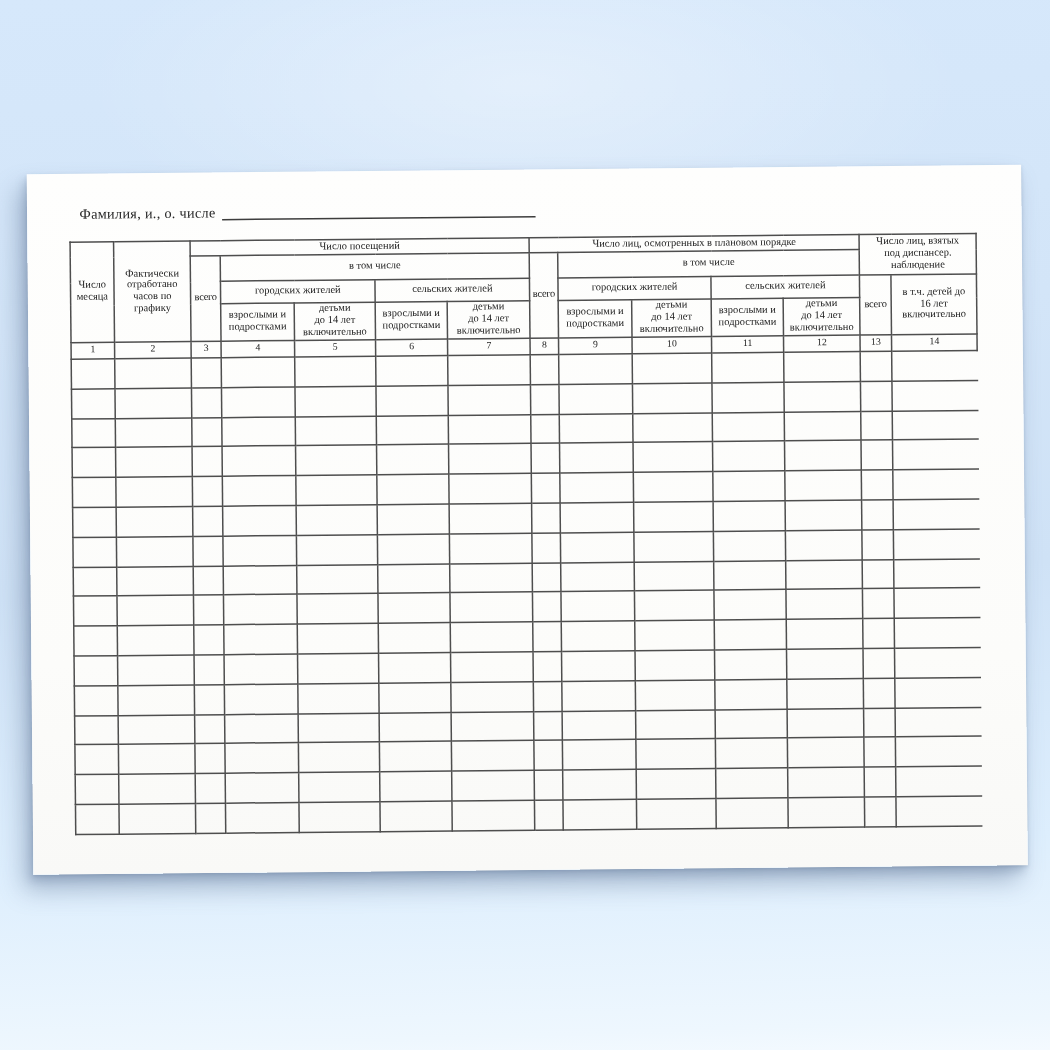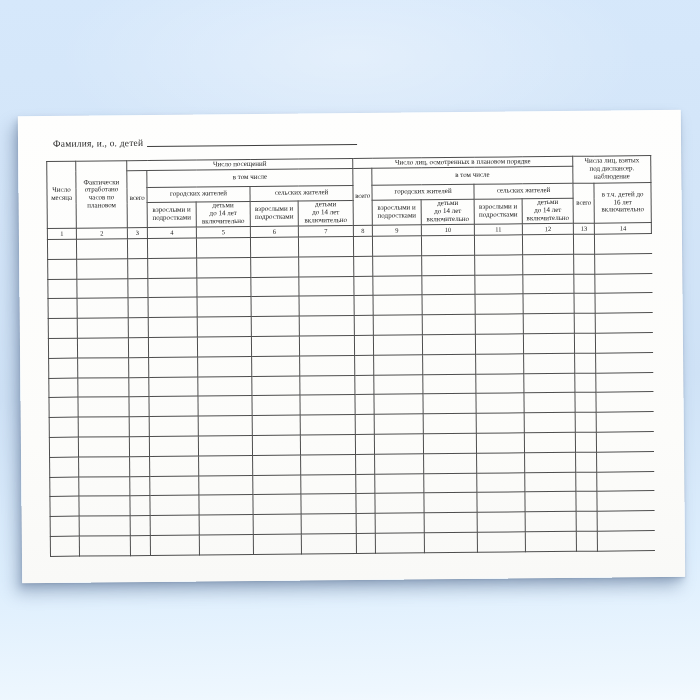--- a/index.html
+++ b/index.html
@@ -69,21 +69,21 @@
   tbody td { height: 19.8px; }
   tbody td:last-child { border-right: none; }
   td.tight { letter-spacing: -0.2px; }
 </style>
 </head>
 <body>
 
 <div class="paper">
 
   <div class="doctor-line">
-    <span class="label">Фамилия, и., о. детей</span>
+    <span class="label">Фамилия, и., о. числе</span>
     <span class="blank"></span>
   </div>
 
   <table class="register">
     <colgroup>
       <col style="width:29px">
         <col style="width:51px">
         <col style="width:20px">
       <col style="width:49px">
         <col style="width:54px">
@@ -97,24 +97,24 @@
       <col style="width:21px">
         <col style="width:57px">
     </colgroup>
     <thead>
       <tr class="r1">
         <td rowspan="4">Число
 месяца</td>
         <td rowspan="4">Фактически
 отработано
 часов по
-плановом</td>
+графику</td>
         <td colspan="5">Число посещений</td>
         <td colspan="5">Число лиц, осмотренных в плановом порядке</td>
-        <td colspan="2" rowspan="2">Числа лиц, взятых
+        <td colspan="2" rowspan="2">Число лиц, взятых
 под диспансер.
 наблюдение</td>
       </tr>
       <tr class="r2">
         <td rowspan="3" class="tight">всего</td>
         <td colspan="4">в том числе</td>
         <td rowspan="3" class="tight">всего</td>
         <td colspan="4">в том числе</td>
       </tr>
       <tr class="r3">

